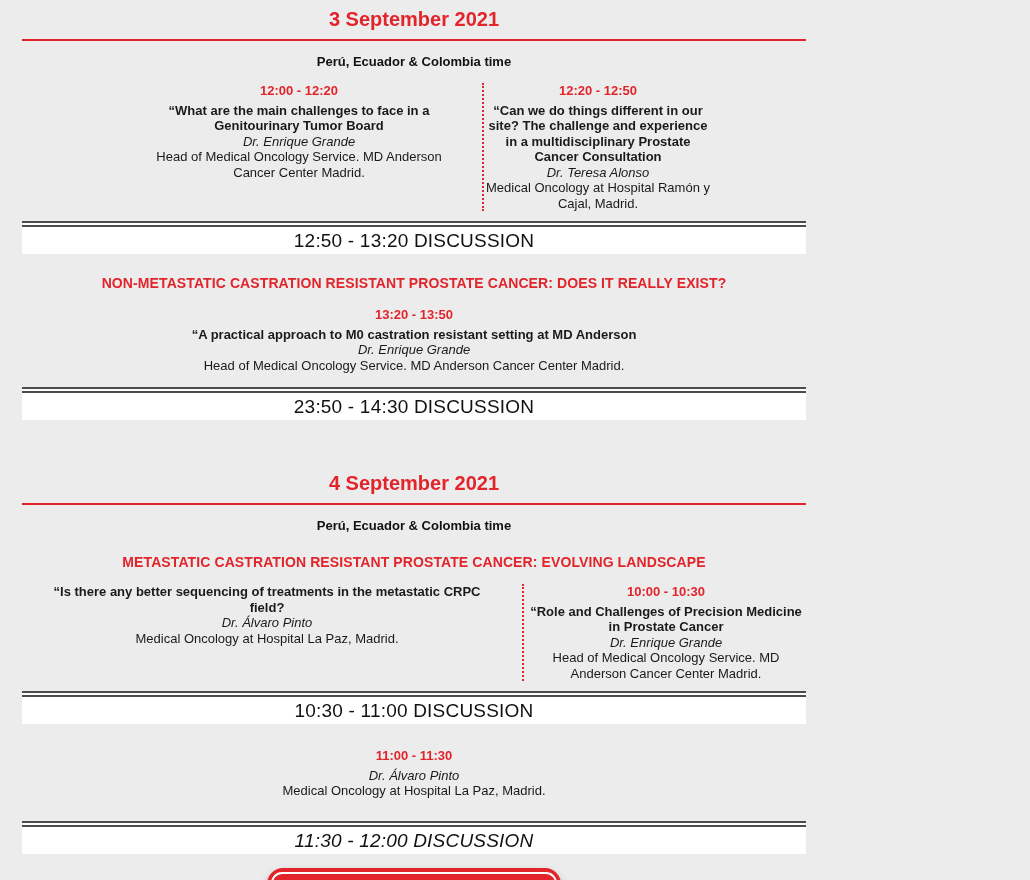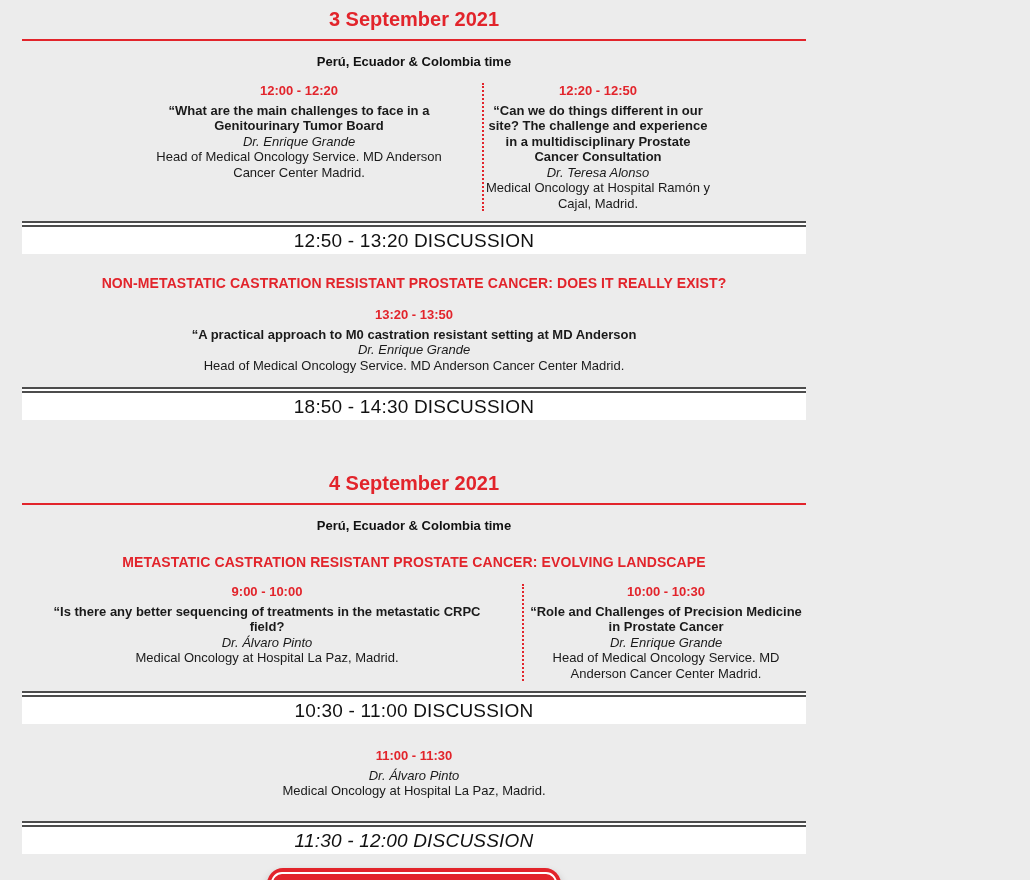--- a/index.html
+++ b/index.html
@@ -100,34 +100,33 @@
 
     <div class="track-heading">NON-METASTATIC CASTRATION RESISTANT PROSTATE CANCER: DOES IT REALLY EXIST?</div>
 
     <div class="single sess">
       <div class="time">13:20 - 13:50</div>
       <div class="stitle">“A practical approach to M0 castration resistant setting at MD Anderson</div>
       <div class="speaker">Dr. Enrique Grande</div>
       <div class="affil">Head of Medical Oncology Service. MD Anderson Cancer Center Madrid.</div>
     </div>
 
-    <div class="band mt14">18:50 - 14:30 DISCUSSION</div>
+    <div class="band mt14">23:50 - 14:30 DISCUSSION</div>
   </section>
 
   <section class="day2">
     <h1 class="day-title">4 September 2021</h1>
     <div class="red-rule"></div>
     <div class="tz">Perú, Ecuador &amp; Colombia time</div>
 
     <div class="track-heading">METASTATIC CASTRATION RESISTANT PROSTATE CANCER: EVOLVING LANDSCAPE</div>
 
     <div class="cols">
       <div class="col d2-left sess">
         <div class="inner w460">
-          <div class="time">9:00 - 10:00</div>
           <div class="stitle">“Is there any better sequencing of treatments in the metastatic CRPC field?</div>
           <div class="speaker">Dr. Álvaro Pinto</div>
           <div class="affil">Medical Oncology at Hospital La Paz, Madrid.</div>
         </div>
       </div>
       <div class="col d2-right sess">
         <div class="inner w440">
           <div class="time">10:00 - 10:30</div>
           <div class="stitle">“Role and Challenges of Precision Medicine in Prostate Cancer</div>
           <div class="speaker">Dr. Enrique Grande</div>

